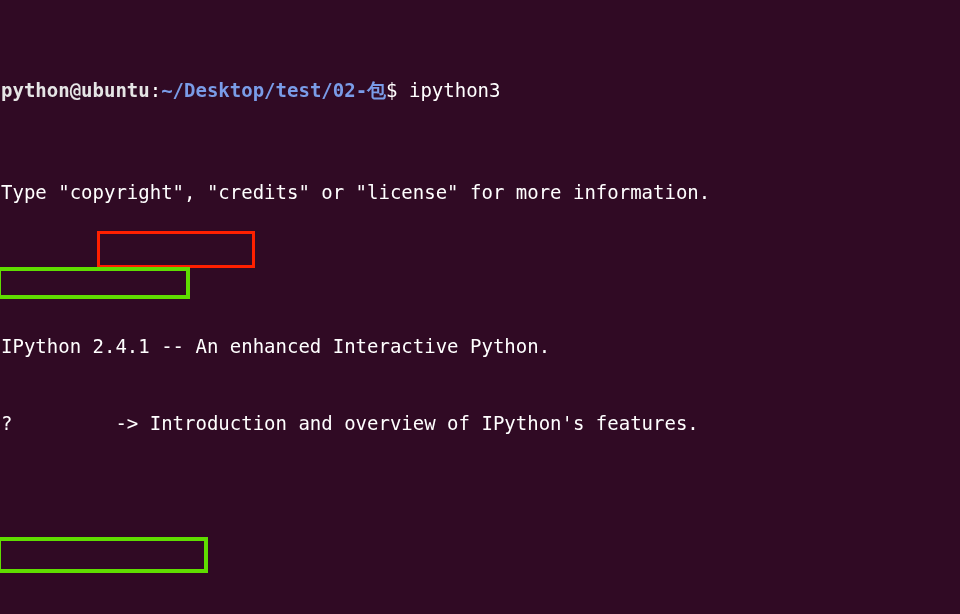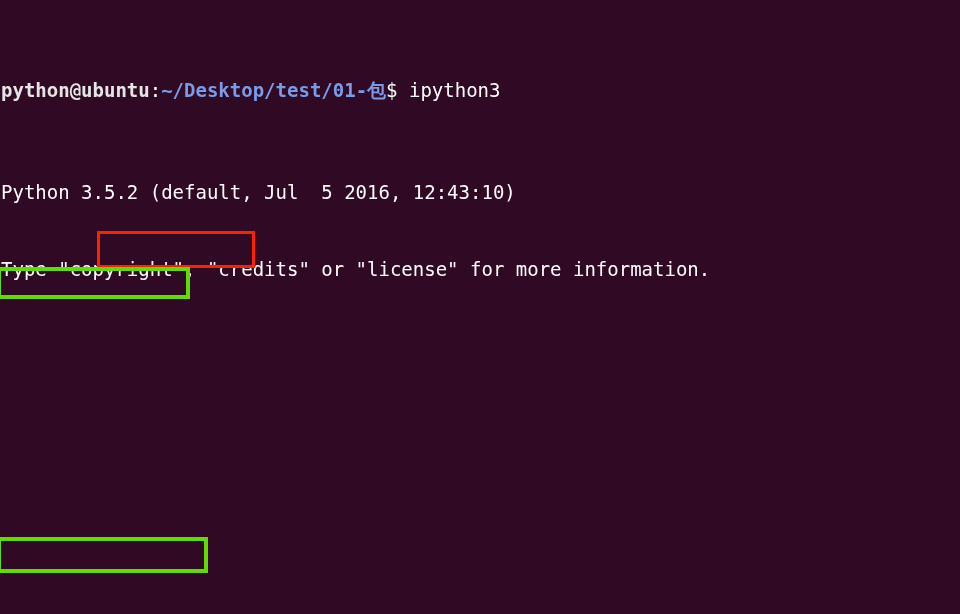--- a/index.html
+++ b/index.html
@@ -42,25 +42,26 @@
   }
   .anno-red   { border: 3px solid #ff2000; }
   .anno-green { border: 4px solid #5fdd00; }
 </style>
 </head>
 <body>
 
 <div id="terminal">
   <div class="screen">
 
-    <div class="line"><span class="c-green-bold">python@ubuntu</span><span class="c-white">:</span><span class="c-path">~/Desktop/test/01-包</span><span class="c-white">$</span><span class="c-white"> ipython3</span></div>
+    <div class="line"><span class="c-green-bold">python@ubuntu</span><span class="c-white">:</span><span class="c-path">~/Desktop/test/02-包</span><span class="c-white">$</span><span class="c-white"> ipython3</span></div>
 
-    <div class="line c-white">Python 3.5.2 (default, Jul  5 2016, 12:43:10)</div>
     <div class="line c-white">Type "copyright", "credits" or "license" for more information.</div>
     <div class="line"></div>
+    <div class="line c-white">IPython 2.4.1 -- An enhanced Interactive Python.</div>
+    <div class="line c-white">?         -&gt; Introduction and overview of IPython's features.</div>
     
     
     
 
     
 
     
 
     
 

